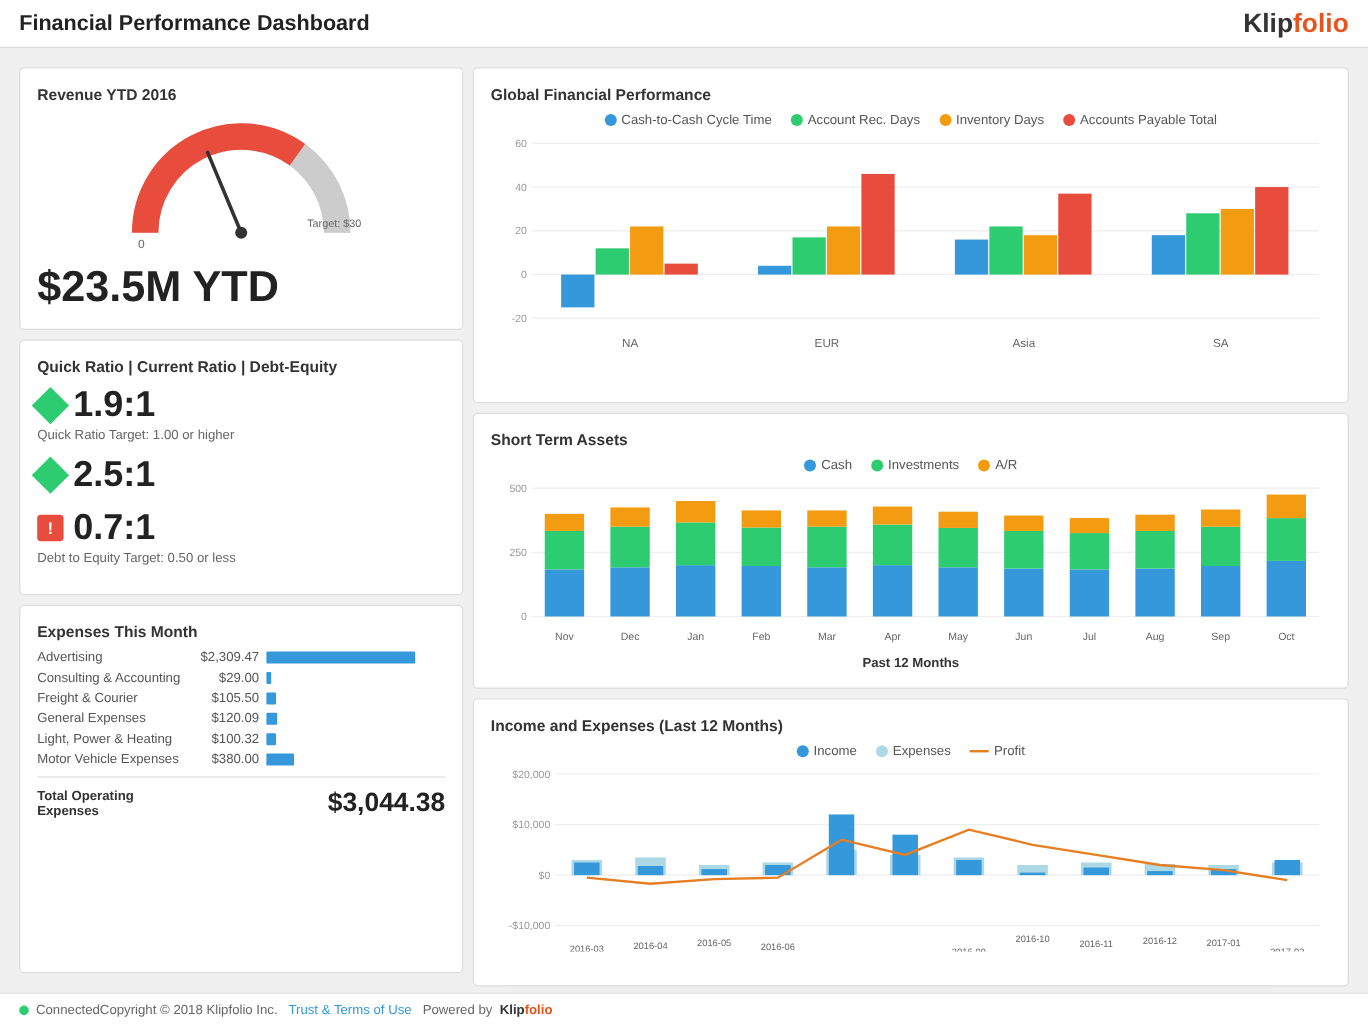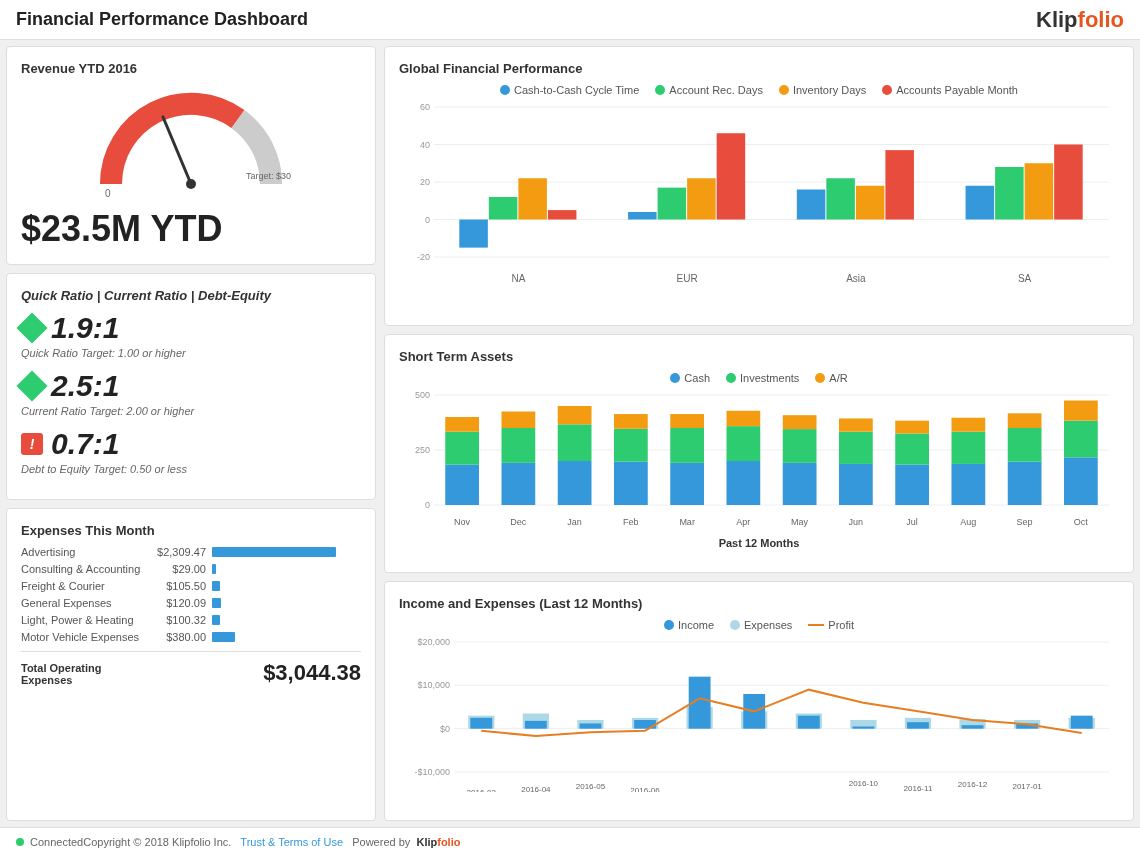--- a/index.html
+++ b/index.html
@@ -3,36 +3,36 @@
   <meta charset="utf-8">
   <style>
     * { box-sizing: border-box; margin: 0; padding: 0; }
     body { font-family: Arial, sans-serif; background: #f0f0f0; font-size: 12px; color: #333; width: 1140px; height: 855px; overflow: hidden; }
     
     .header { background: white; border-bottom: 1px solid #ddd; padding: 8px 16px; display: flex; align-items: center; justify-content: space-between; height: 40px; }
     .header-title { font-size: 18px; font-weight: bold; color: #222; }
     .header-logo { font-size: 22px; font-weight: bold; color: #333; }
     .header-logo span { color: #e8541e; }
     
-    .main { display: flex; gap: 8px; padding: 6px; height: calc(855px - 40px - 28px); }
+    .main { display: flex; gap: 8px; padding: 16px; height: calc(855px - 40px - 28px); }
     
     .left-col { width: 370px; display: flex; flex-direction: column; gap: 8px; flex-shrink: 0; }
     .right-col { flex: 1; display: flex; flex-direction: column; gap: 8px; }
     
     .card { background: white; border-radius: 4px; padding: 14px; border: 1px solid #ddd; }
     
     
     .revenue-card { flex: 0 0 auto; }
     .card-title { font-size: 13px; font-weight: bold; color: #333; margin-bottom: 8px; }
     .gauge-container { position: relative; display: flex; justify-content: center; align-items: center; height: 120px; }
     .gauge-svg { width: 200px; height: 110px; }
     .revenue-value { font-size: 36px; font-weight: bold; color: #222; text-align: left; margin-top: 4px; }
     
     
-    .ratios-card { flex: 0 0 auto; font-style: italic; }
+    .ratios-card { flex: 0 0 auto; }
     .ratio-item { margin-bottom: 10px; }
     .ratio-value { font-size: 30px; font-weight: bold; color: #222; display: flex; align-items: center; gap: 8px; }
     .ratio-target { font-size: 11px; color: #666; margin-top: 2px; }
     .diamond-green { width: 22px; height: 22px; background: #2ecc71; transform: rotate(45deg); display: inline-block; flex-shrink: 0; }
     .exclamation-red { width: 22px; height: 22px; background: #e74c3c; border-radius: 3px; display: inline-flex; align-items: center; justify-content: center; color: white; font-weight: bold; font-size: 14px; flex-shrink: 0; }
     
     
     .expenses-card { flex: 1; }
     .expense-row { display: flex; align-items: center; margin-bottom: 5px; }
     .expense-name { width: 120px; font-size: 11px; color: #555; flex-shrink: 0; }
@@ -101,21 +101,20 @@
           <div class="diamond-green"></div>
           <span>1.9:1</span>
         </div>
         <div class="ratio-target">Quick Ratio Target: 1.00 or higher</div>
       </div>
       <div class="ratio-item">
         <div class="ratio-value">
           <div class="diamond-green"></div>
           <span>2.5:1</span>
         </div>
-        <div class="ratio-target">Current Ratio Target: 2.00 or higher</div>
       </div>
       <div class="ratio-item">
         <div class="ratio-value">
           <div class="exclamation-red">!</div>
           <span>0.7:1</span>
         </div>
         <div class="ratio-target">Debt to Equity Target: 0.50 or less</div>
       </div>
     </div>
 
@@ -187,21 +186,21 @@
           <div class="legend-item">
             <div class="legend-dot" style="background:#2ecc71;"></div>
             <span>Account Rec. Days</span>
           </div>
           <div class="legend-item">
             <div class="legend-dot" style="background:#f39c12;"></div>
             <span>Inventory Days</span>
           </div>
           <div class="legend-item">
             <div class="legend-dot" style="background:#e74c3c;"></div>
-            <span>Accounts Payable Month</span>
+            <span>Accounts Payable Total</span>
           </div>
         </div>
       <div>
         <svg id="global-chart-svg" width="100%" height="185" viewBox="0 0 720 185">
             <text x="31" y="8" text-anchor="end" font-size="9" fill="#999">60</text>
             <line x1="35" y1="5" x2="710" y2="5" stroke="#eee" stroke-width="1"></line>
             <text x="31" y="45.5" text-anchor="end" font-size="9" fill="#999">40</text>
             <line x1="35" y1="42.5" x2="710" y2="42.5" stroke="#eee" stroke-width="1"></line>
             <text x="31" y="83" text-anchor="end" font-size="9" fill="#999">20</text>
             <line x1="35" y1="80" x2="710" y2="80" stroke="#eee" stroke-width="1"></line>

